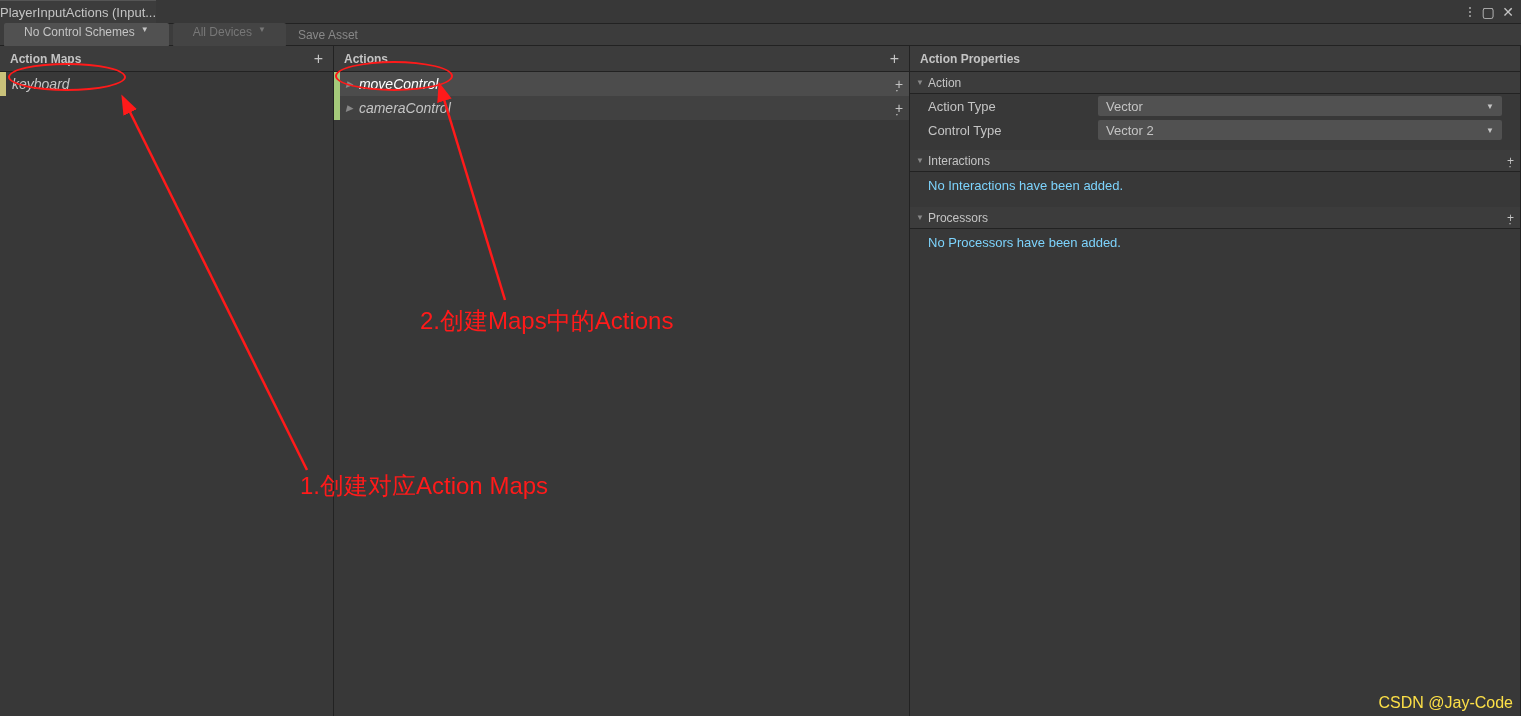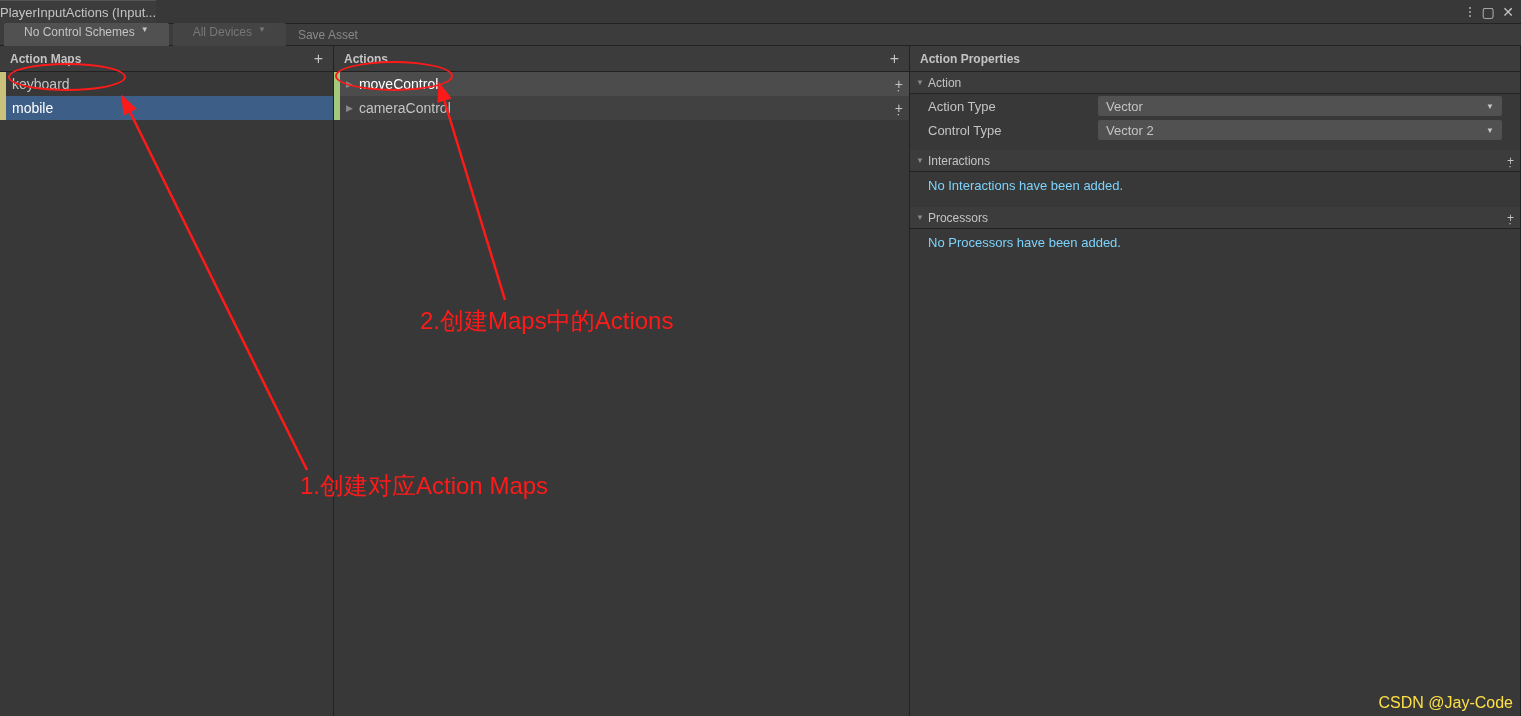--- a/index.html
+++ b/index.html
@@ -25,21 +25,21 @@
   .main { display: flex; height: calc(100% - 46px); justify-content: space-between; }
   .col { border-right: 1px solid #222; display: flex; flex-direction: column; background: #383838; }
   .col-maps { width: 334px; }
   .col-actions { width: 576px; }
   .col-props { flex: 1; }
   
   .col-header { height: 26px; background: #3c3c3c; display: flex; align-items: center; padding: 0 10px; font-size: 12px; font-weight: bold; color: #c4c4c4; border-bottom: 1px solid #222; position: relative; }
   .col-header .plus { margin-left: auto; font-size: 16px; color: #c4c4c4; cursor: pointer; font-weight: normal; }
   
   .list { flex: 1; overflow: auto; }
-  .list-item { height: 24px; display: flex; align-items: center; padding-left: 12px; color: #c4c4c4; font-size: 14px; cursor: pointer; position: relative; }
+  .list-item { height: 24px; display: flex; align-items: center; padding-left: 12px; color: #c4c4c4; font-size: 14px; cursor: pointer; position: relative; font-style: italic; }
   .list-item .marker { position: absolute; left: 0; top: 0; bottom: 0; width: 6px; }
   .marker.yellow { background: #c9c27a; }
   .marker.green { background: #a4c97a; }
   .list-item.selected { background: #3d5e87; color: #fff; }
   .list-item .caret { font-size: 9px; color: #888; margin-right: 6px; }
   .list-item .add { margin-left: auto; margin-right: 6px; color: #c4c4c4; cursor: pointer; }
   
   .action-item { background: #414141; }
   .action-item.selected { background: #4c4c4c; }
 
@@ -89,24 +89,20 @@
 <div class="main">
   <div class="col col-maps">
     <div class="col-header">
       <span>Action Maps</span>
       <span class="plus">+</span>
     </div>
     <div class="list">
       <div class="list-item">
         <div class="marker yellow"></div>
         <span>keyboard</span>
-      </div>
-      <div class="list-item selected">
-        <div class="marker yellow"></div>
-        <span>mobile</span>
       </div>
     </div>
   </div>
 
   <div class="col col-actions">
     <div class="col-header">
       <span>Actions</span>
       <span class="plus">+</span>
     </div>
     <div class="list">

